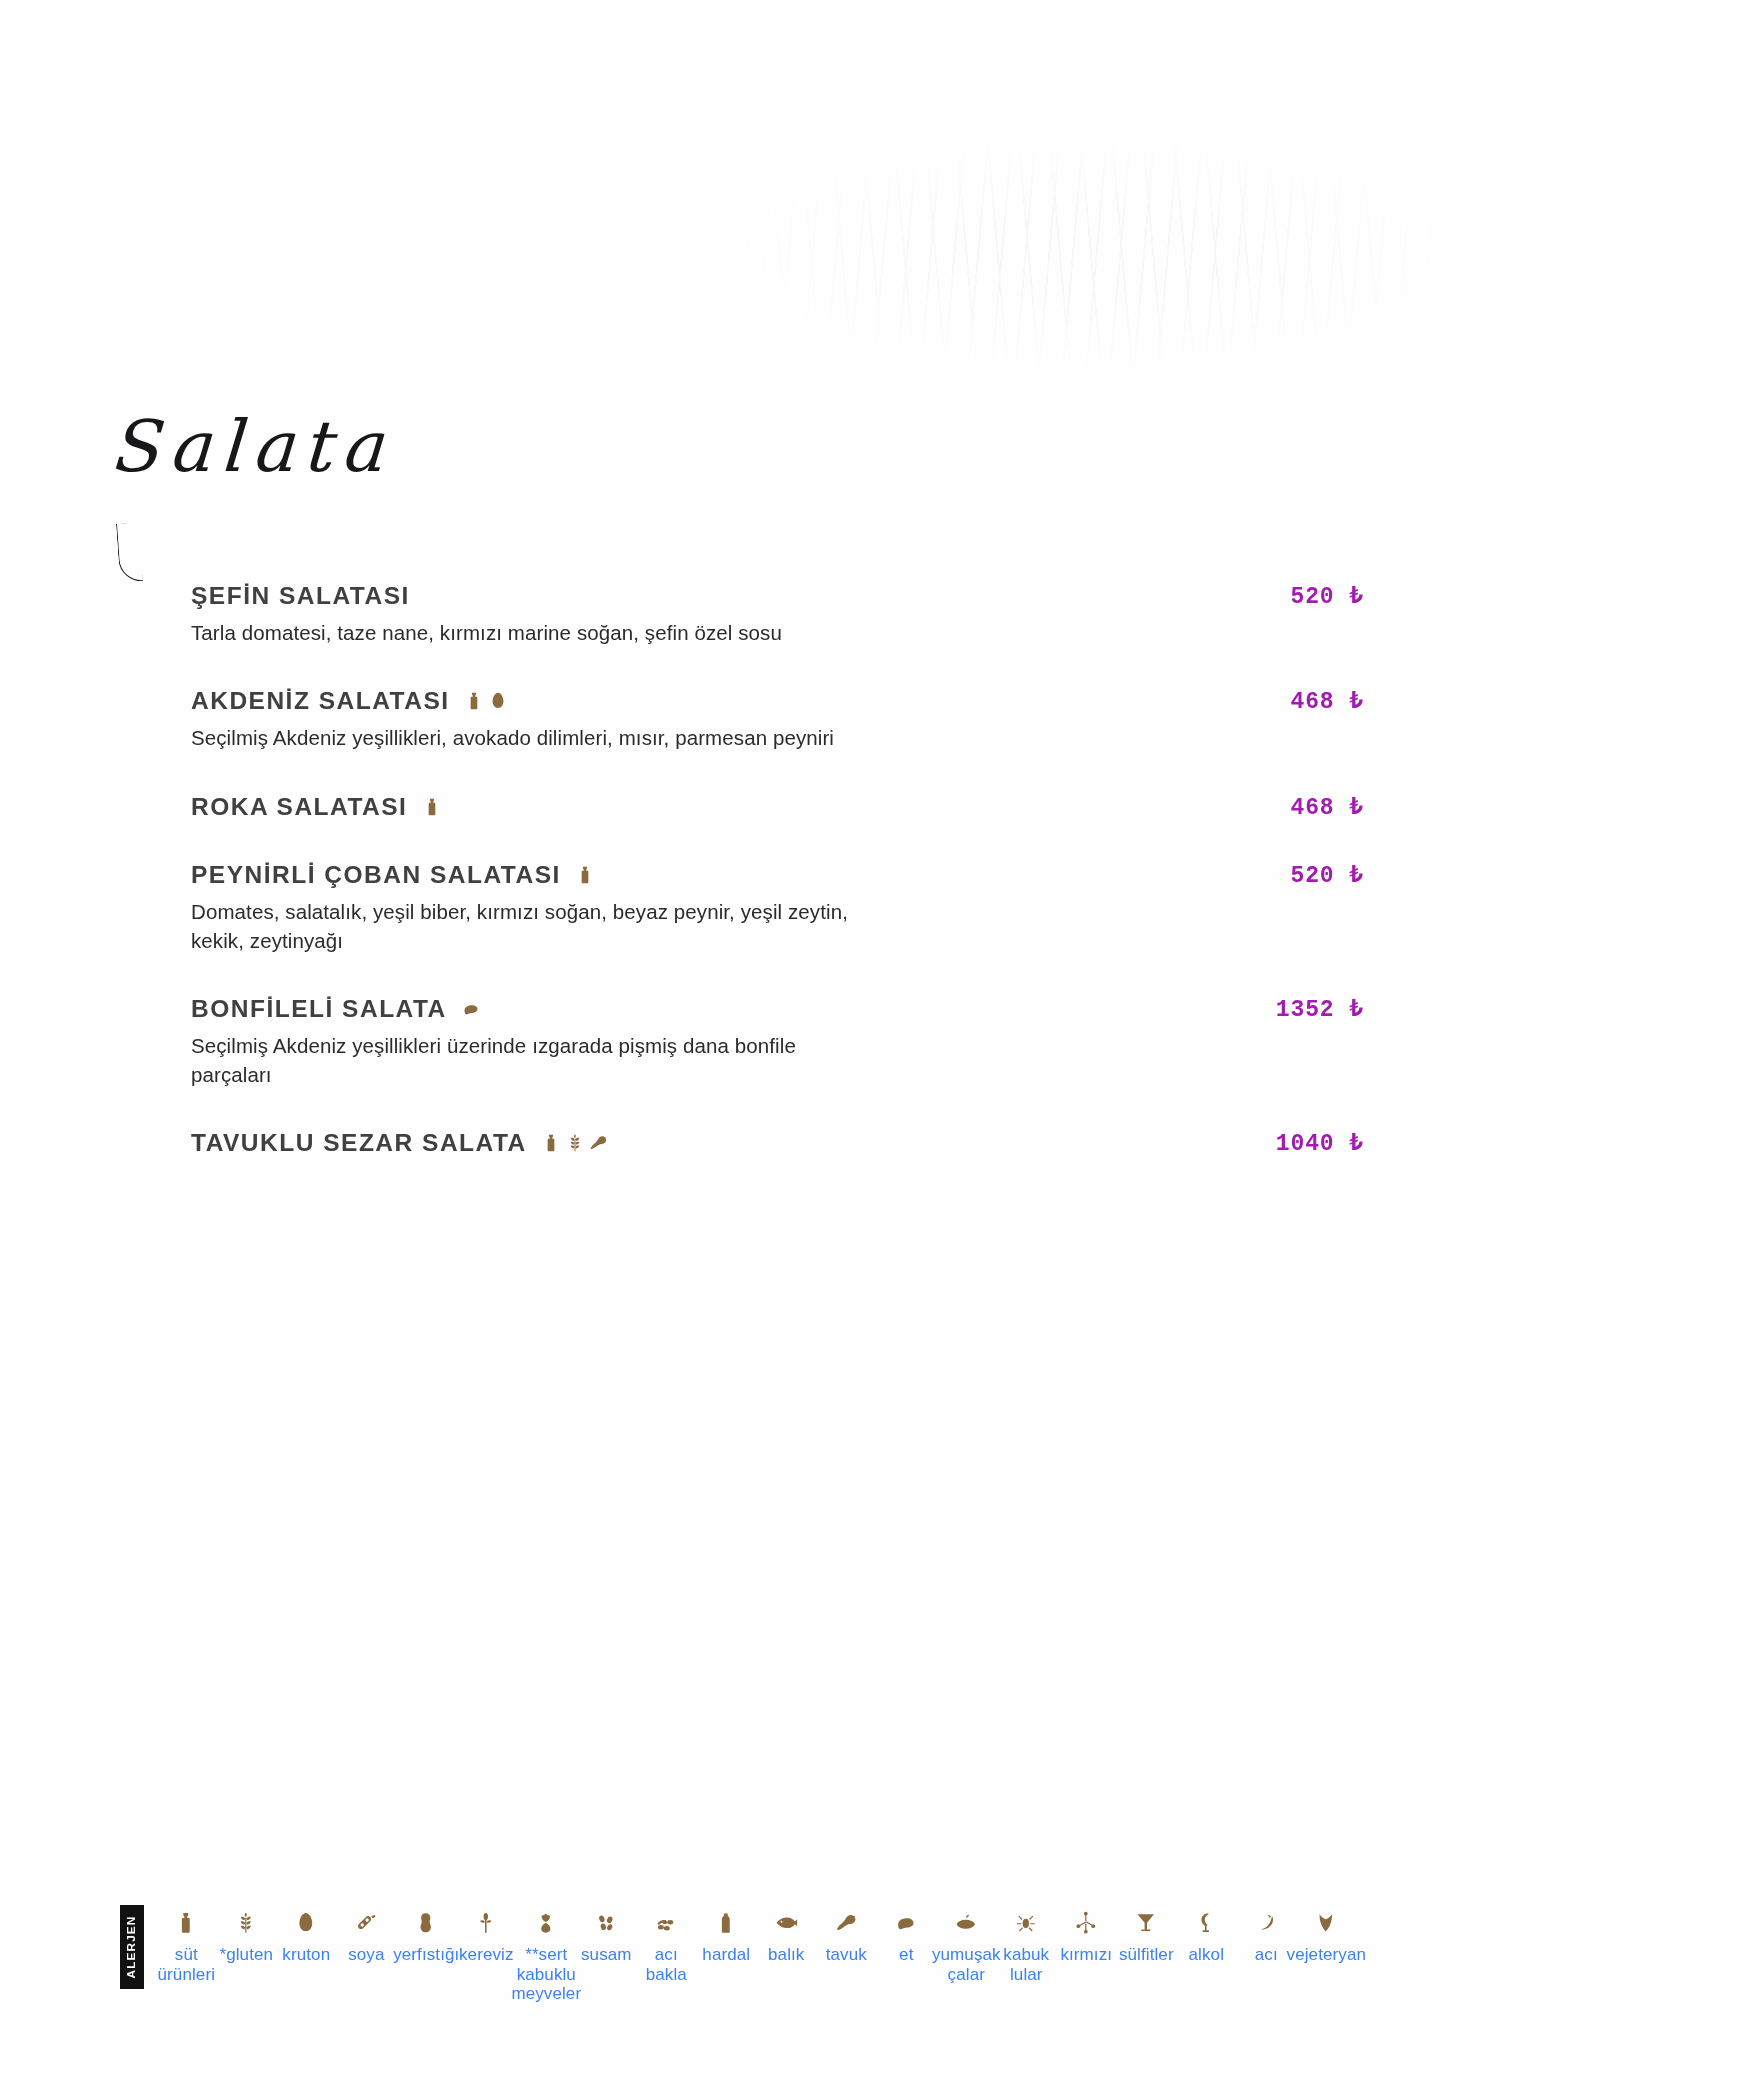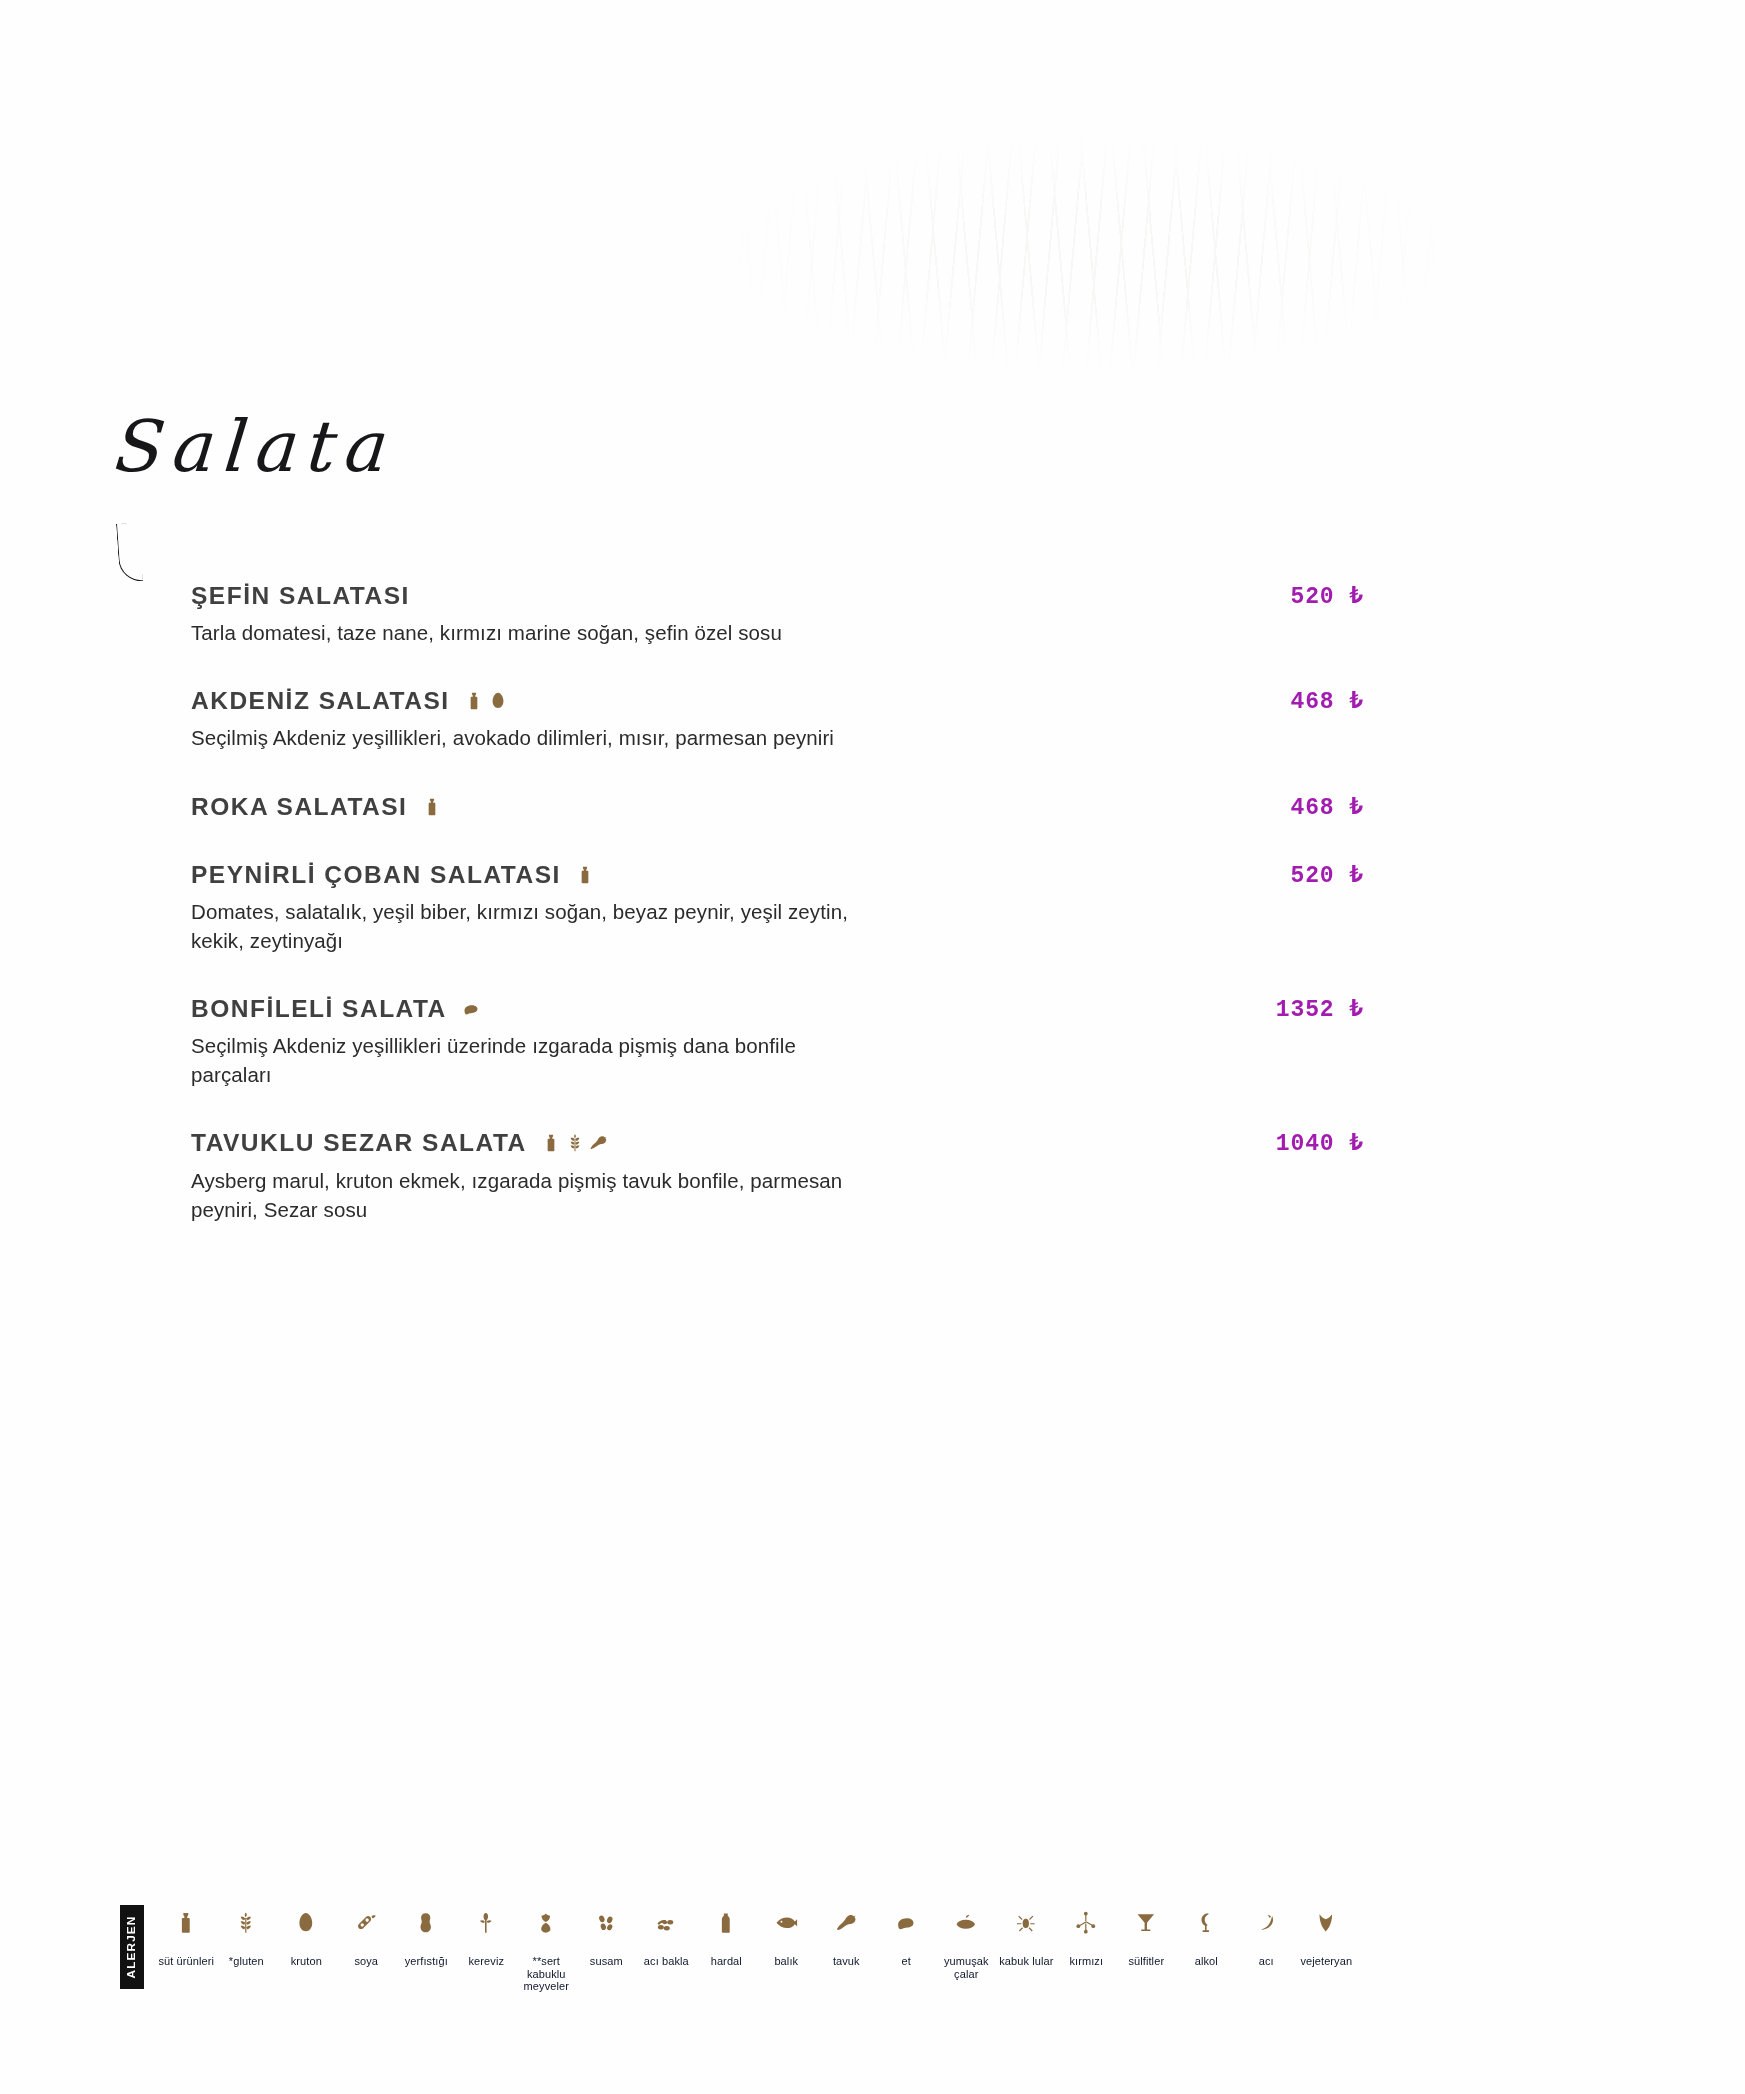--- a/index.html
+++ b/index.html
@@ -158,24 +158,24 @@
     align-items: center;
     text-align: center;
   }
   .legend-ico {
     height: 36px;
     display: flex;
     align-items: center;
     justify-content: center;
   }
   .legend-label {
-    margin-top: 14px;
-    font-size: 11px;
+    margin-top: 4px;
+    font-size: 17px;
     line-height: 1.15;
-    color: #0f172a;
+    color: #3b82f6;
     letter-spacing: 0.1px;
   }
 </style>
 </head>
 <body>
 
 <div class="page">
 
   <div class="watermark"></div>
 
@@ -278,21 +278,20 @@
               </span>
               <span>
                 <svg width="20" height="20" viewBox="0 0 24 24" fill="#8a6a3f" xmlns="http://www.w3.org/2000/svg">
                   <path d="M20.8 6.2c.9.8 1.2 1.9.9 3.1-.5 2.2-2.5 3.5-5.4 4-2.3.4-4.2 1.2-6 2.6-1.9 1.5-3.7 2.6-6 3.3-.8.2-1.4-.6-1-1.3 1.2-2.1 2.6-3.8 4.4-5.2 2-1.6 3.2-3.2 4.4-5.3C13.4 5 15.3 3.7 17.7 4c1 .1 2 .6 2.6 1.3l1.8-.6-1.3 1.5z"></path>
                 </svg>
               </span>
             </span>
           </div>
           <div class="item-price">1040 ₺</div>
         </div>
-        <div class="item-desc">Aysberg marul, kruton ekmek, ızgarada pişmiş tavuk bonfile, parmesan peyniri, Sezar sosu</div>
       </div>
     </div>
 
   <div class="legend">
     <div class="legend-tab">
       <span>ALERJEN</span>
     </div>
     <div class="legend-items" id="legend-items">
         <div class="legend-item">
           <div class="legend-ico">

